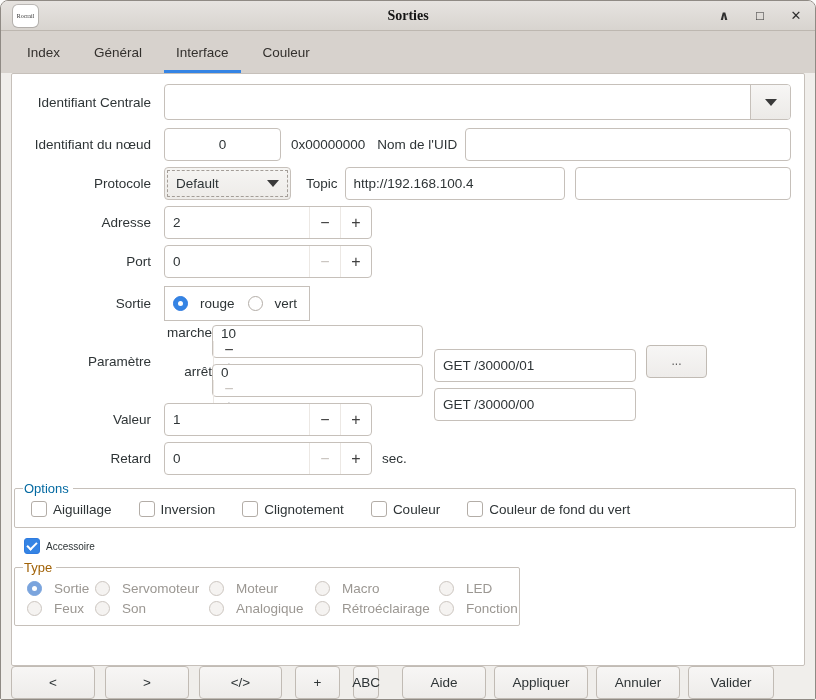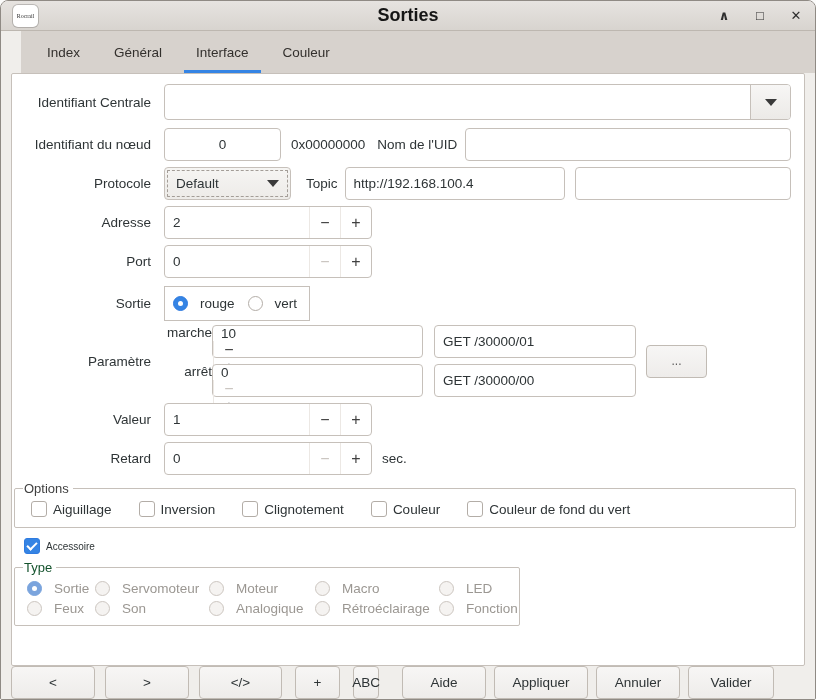--- a/index.html
+++ b/index.html
@@ -8,27 +8,27 @@
   .window { width:816px; height:700px; border:1px solid #8f8a84; border-radius:8px 8px 2px 2px;
             overflow:hidden; display:flex; flex-direction:column; background:#f0eeeb; }
 
   
   .titlebar { height:30px; flex:none; background:linear-gradient(#e6e3e0,#d8d4cf);
               border-bottom:1px solid #bdb7b0; display:flex; align-items:center; padding:0 12px; }
   .tb-left { width:90px; display:flex; }
   .app-icon { width:25px; height:22px; background:#fff; border-radius:5px;
               box-shadow:0 0 0 1px rgba(0,0,0,.18); font-family:"Liberation Serif",serif;
               font-size:6px; color:#333; display:flex; align-items:center; justify-content:center; overflow:hidden; }
-  .title { flex:1; text-align:center; font-weight:bold; font-size:18px; color:#151515; }
+  .title { flex:1; text-align:center; font-weight:bold; font-size:14px; color:#151515;font-family:Liberation Serif, serif; }
   .win-controls { width:90px; display:flex; gap:22px; justify-content:flex-end;
                   font-size:13px; font-weight:bold; color:#2e2e2e; }
   .win-btn { width:14px; text-align:center; }
 
   
-  .tabstrip { height:42px; flex:none; background:#d7d2cd; display:flex; align-items:stretch; padding-left:12px;margin-left:20px; }
+  .tabstrip { height:42px; flex:none; background:#d7d2cd; display:flex; align-items:stretch; padding-left:12px; }
   .tab { padding:0 14px; display:flex; align-items:center; font-size:13.5px; color:#33302d;
          position:relative; margin-right:6px; }
   .tab.active::after { content:""; position:absolute; left:2px; right:2px; bottom:0; height:3px; background:#3584e4; }
 
   
   .panel { margin:0 10px; height:683px; background:#fff; border:1px solid #c6c0ba; border-radius:2px;
            padding:10px 13px 0 0; overflow:hidden; }
   .frow { display:flex; align-items:center; height:33px; margin-bottom:6px; }
   .frow.h36 { height:36px; margin-bottom:8px; }
   .flabel { width:152px; flex:none; text-align:right; padding-right:13px; font-size:13.5px; }
@@ -67,37 +67,37 @@
   .radio.checked { background:#3584e4; border-color:#2f7be0; }
   .radio.checked::after { content:""; position:absolute; left:4px; top:4px; width:5px; height:5px;
                           border-radius:50%; background:#fff; }
 
   
   .param-row { display:flex; margin-bottom:6px; }
   .param-label { width:152px; flex:none; padding-right:13px; text-align:right; align-self:center; font-size:13.5px; }
   .param-sub { display:flex; flex-direction:column; gap:6px; }
   .sub-row { display:flex; align-items:flex-start; height:33px; }
   .sub-label { width:48px; flex:none; text-align:right; font-size:13.5px; }
-  .cmd-input { width:202px; margin-left:11px; }
+  .cmd-input { width:202px; margin-left:11px;margin-top:24px; }
   .more-btn { width:61px; height:33px; margin-left:10px; align-self:center; border:1px solid #c1bbb4;
               border-radius:4px; background:linear-gradient(#f7f6f5,#eeecea); color:#5a5a5a;
               font-size:12px; display:flex; align-items:center; justify-content:center; }
 
   
   fieldset { border:1px solid #c6c0ba; border-radius:2px; margin:5px -5px 0 2px; padding:2px 0 10px 12px; }
-  legend { font-size:13px; padding:0 4px 0 1px; margin-left:-4px; color:#404040; }
+  legend { font-size:13px; padding:0 4px 0 1px; margin-left:-4px; color:#0369a1; }
   .cb-row { display:flex; gap:27px; margin-top:3px; padding-left:4px; }
   .cb-item { display:flex; align-items:center; gap:6px; font-size:13.5px; }
   .cb { width:16px; height:16px; border:1px solid #b3ada7; border-radius:3px; background:#fff; flex:none; }
   .cb.checked { background:#3584e4; border-color:#2f7be0; }
   .cb.checked::after { content:""; display:block; width:8px; height:4px; border-left:2px solid #fff;
                        border-bottom:2px solid #fff; transform:rotate(-45deg); margin:3px 0 0 2px; }
   .acc-row { display:flex; align-items:center; gap:6px; margin:10px 0 0 12px; font-size:10px; }
   .type-fs { width:506px; margin:6px 0 0 2px; padding:1px 0 9px 12px; }
-  .type-fs legend { color:#14532d; }
+  .type-fs legend { color:#a16207; }
   .type-row { display:flex; margin-top:5px; }
   .type-row .radio-item { color:#9b9792; }
   .type-fs .radio { border-color:#ccc6c0; background:#f5f3f1; }
   .type-fs .radio.checked { background:#7aa4dd; border-color:#7aa4dd; }
   .c1 { width:68px; flex:none; } .c2 { width:114px; flex:none; }
   .c3 { width:106px; flex:none; } .c4 { width:124px; flex:none; }
 
   
   .footer { flex:1; display:flex; align-items:center; padding-left:10px; background:#f0eeeb; }
   .btn { height:33px; border:1px solid #c1bbb4; border-radius:4px;

